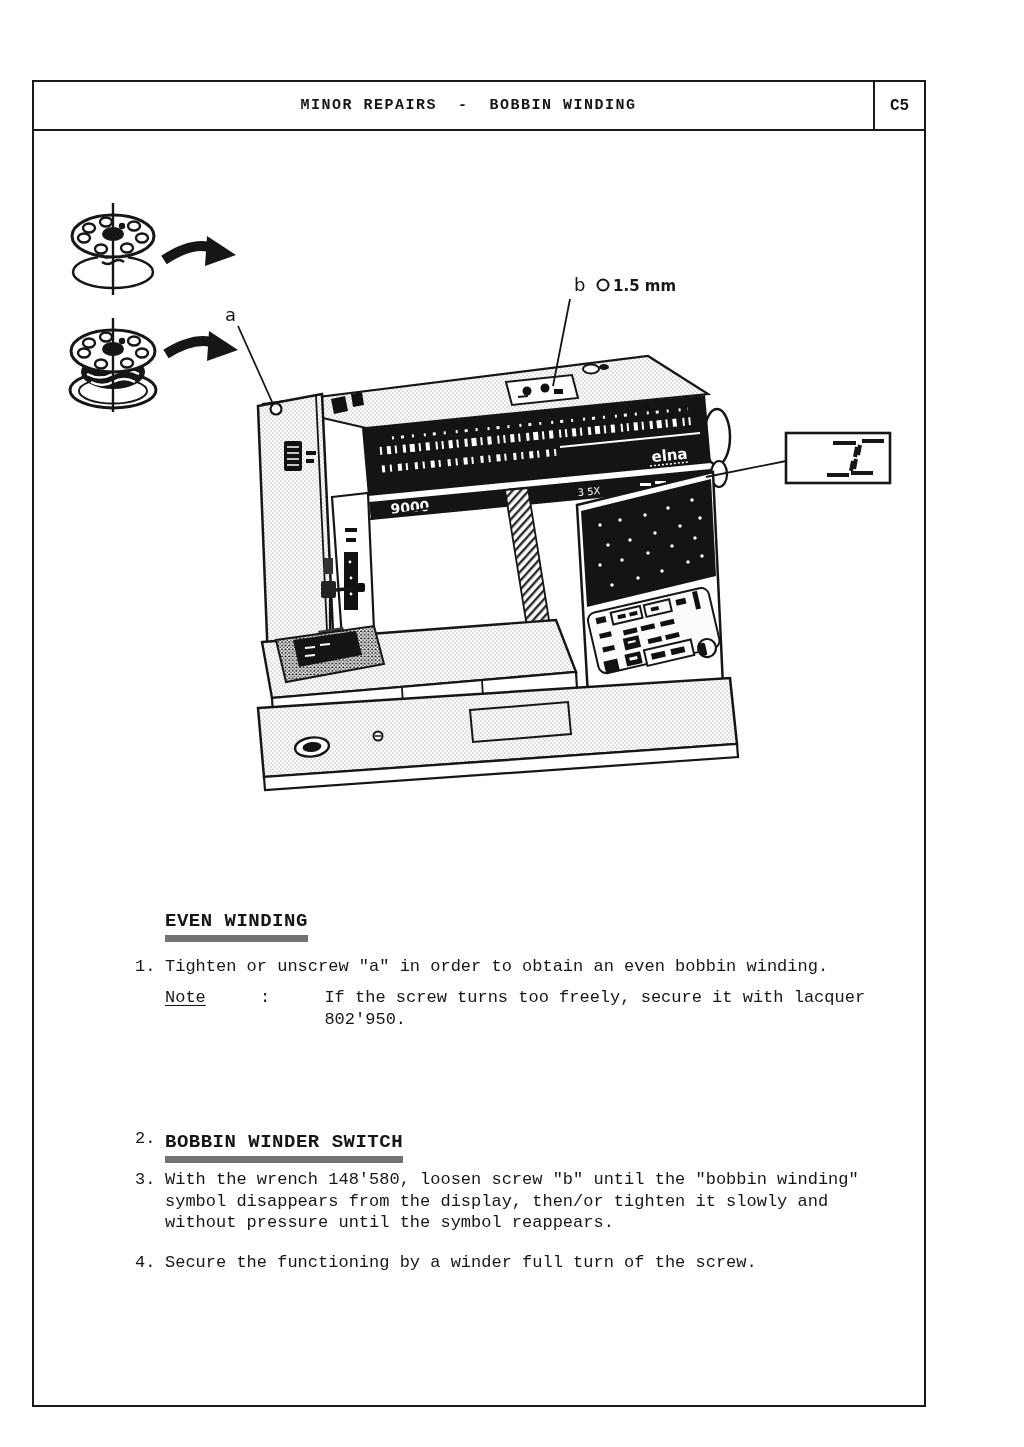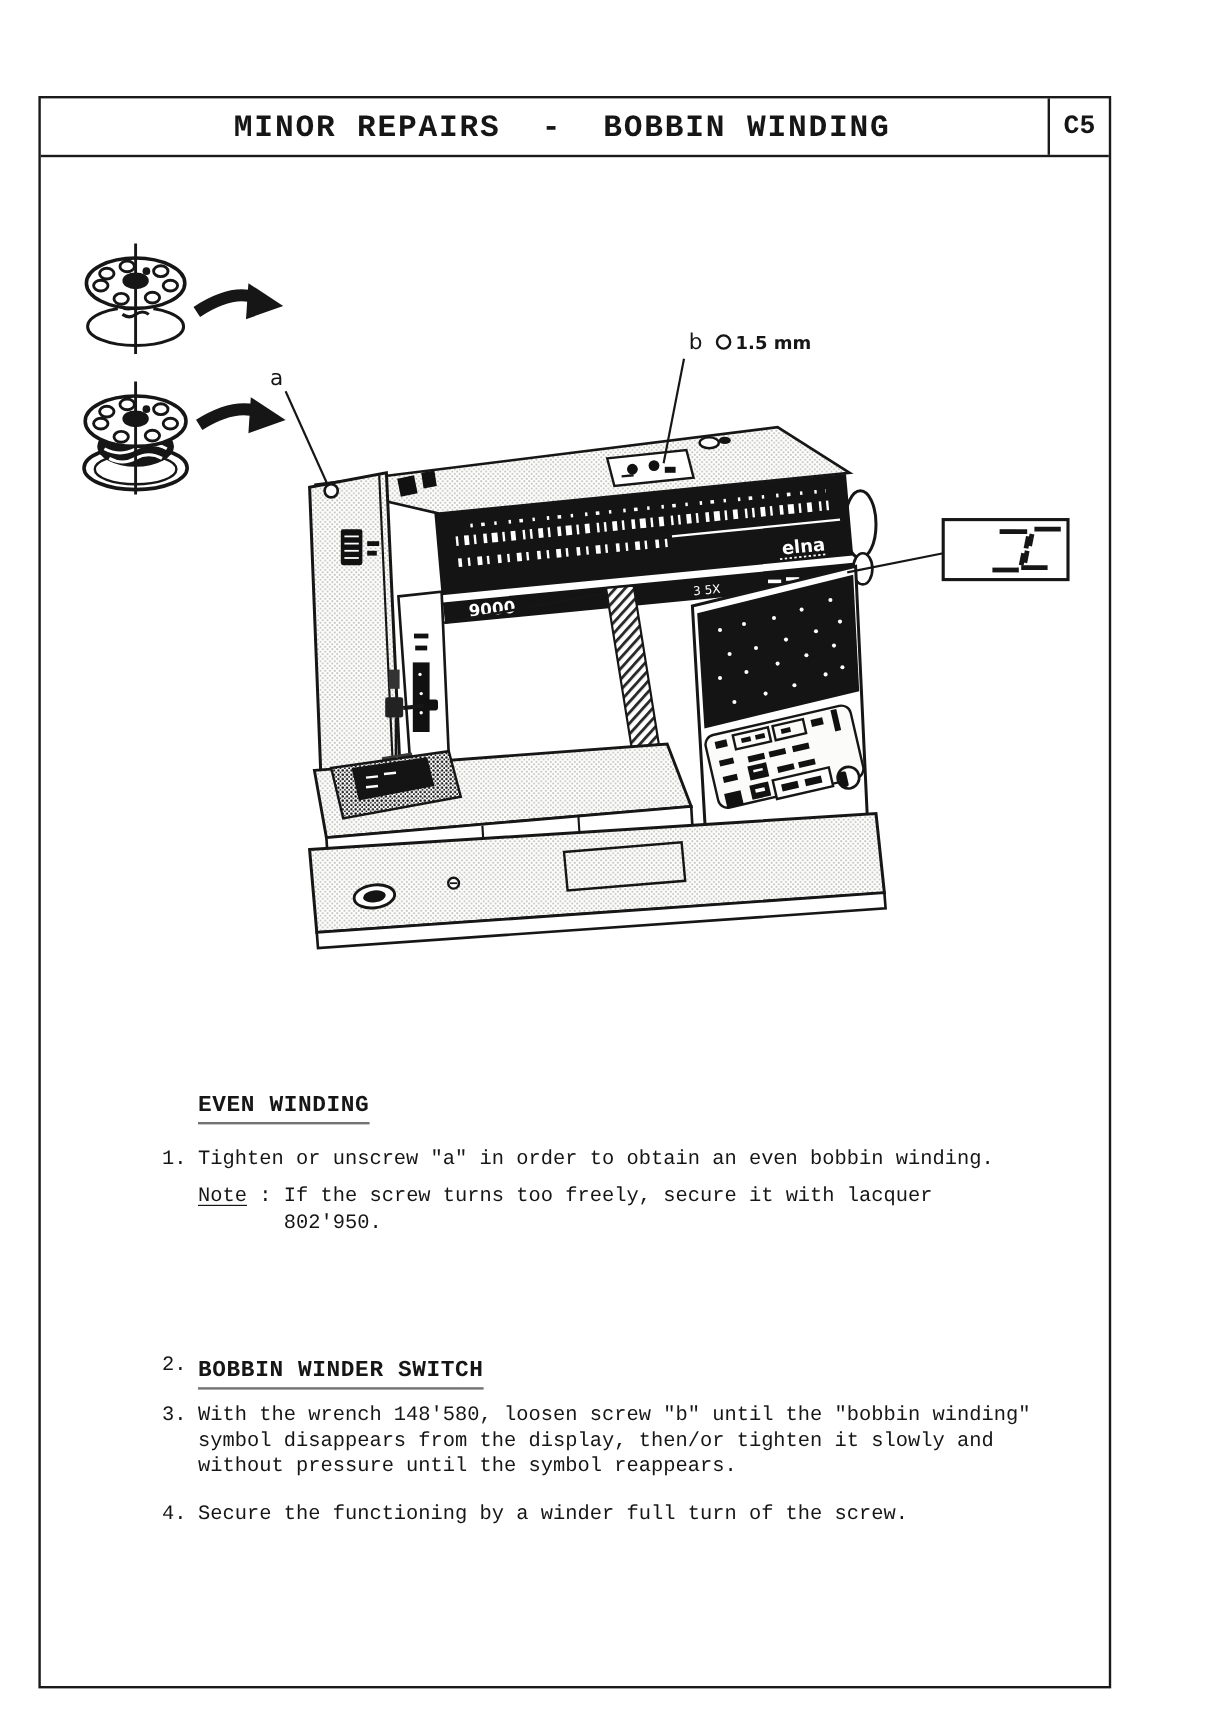--- a/index.html
+++ b/index.html
@@ -12,37 +12,37 @@
     position:absolute;left:32px;top:80px;width:894px;height:1327px;
     border:2.5px solid #1a1a1a;box-sizing:border-box;
   }
   .header-row{
     display:flex;height:49px;border-bottom:2.5px solid #1a1a1a;box-sizing:border-box;
   }
   .header-title-cell{
     flex:1;display:flex;align-items:center;justify-content:center;
   }
   .header-title{
-    font-size:26px;font-weight:bold;letter-spacing:1.5px;white-space:pre;margin-left:30px;
+    font-size:15px;font-weight:bold;letter-spacing:1.5px;white-space:pre;margin-left:30px;
   }
   .header-ref-cell{
     width:51px;border-left:2.5px solid #1a1a1a;box-sizing:border-box;
     display:flex;align-items:center;justify-content:center;
   }
-  .header-ref{font-size:22px;font-weight:bold;}
+  .header-ref{font-size:16px;font-weight:bold;}
   .figure-svg{position:absolute;left:32px;top:129px;width:899px;height:776px;}
   .txt{position:absolute;font-size:17px;line-height:21.5px;}
   .sec-heading{
     font-size:19px;font-weight:bold;letter-spacing:0.5px;
-    border-bottom:2px solid #737373;padding-bottom:2px;display:inline-block;
+    border-bottom:7px solid #737373;padding-bottom:2px;display:inline-block;
   }
   .step{display:flex;}
   .step .num{width:30px;flex:0 0 30px;}
   .step .body{white-space:pre-line;}
-  .note-row{display:flex;}
+  .note-row{display:flex;gap:44px;}
   .note-label{text-decoration:underline;text-underline-offset:3px;}
   .note-sep{white-space:pre;}
   .note-text{white-space:pre-line;}
 </style>
 </head>
 <body>
 
 <div class="page-border">
   <div class="header-row">
     <div class="header-title-cell">

